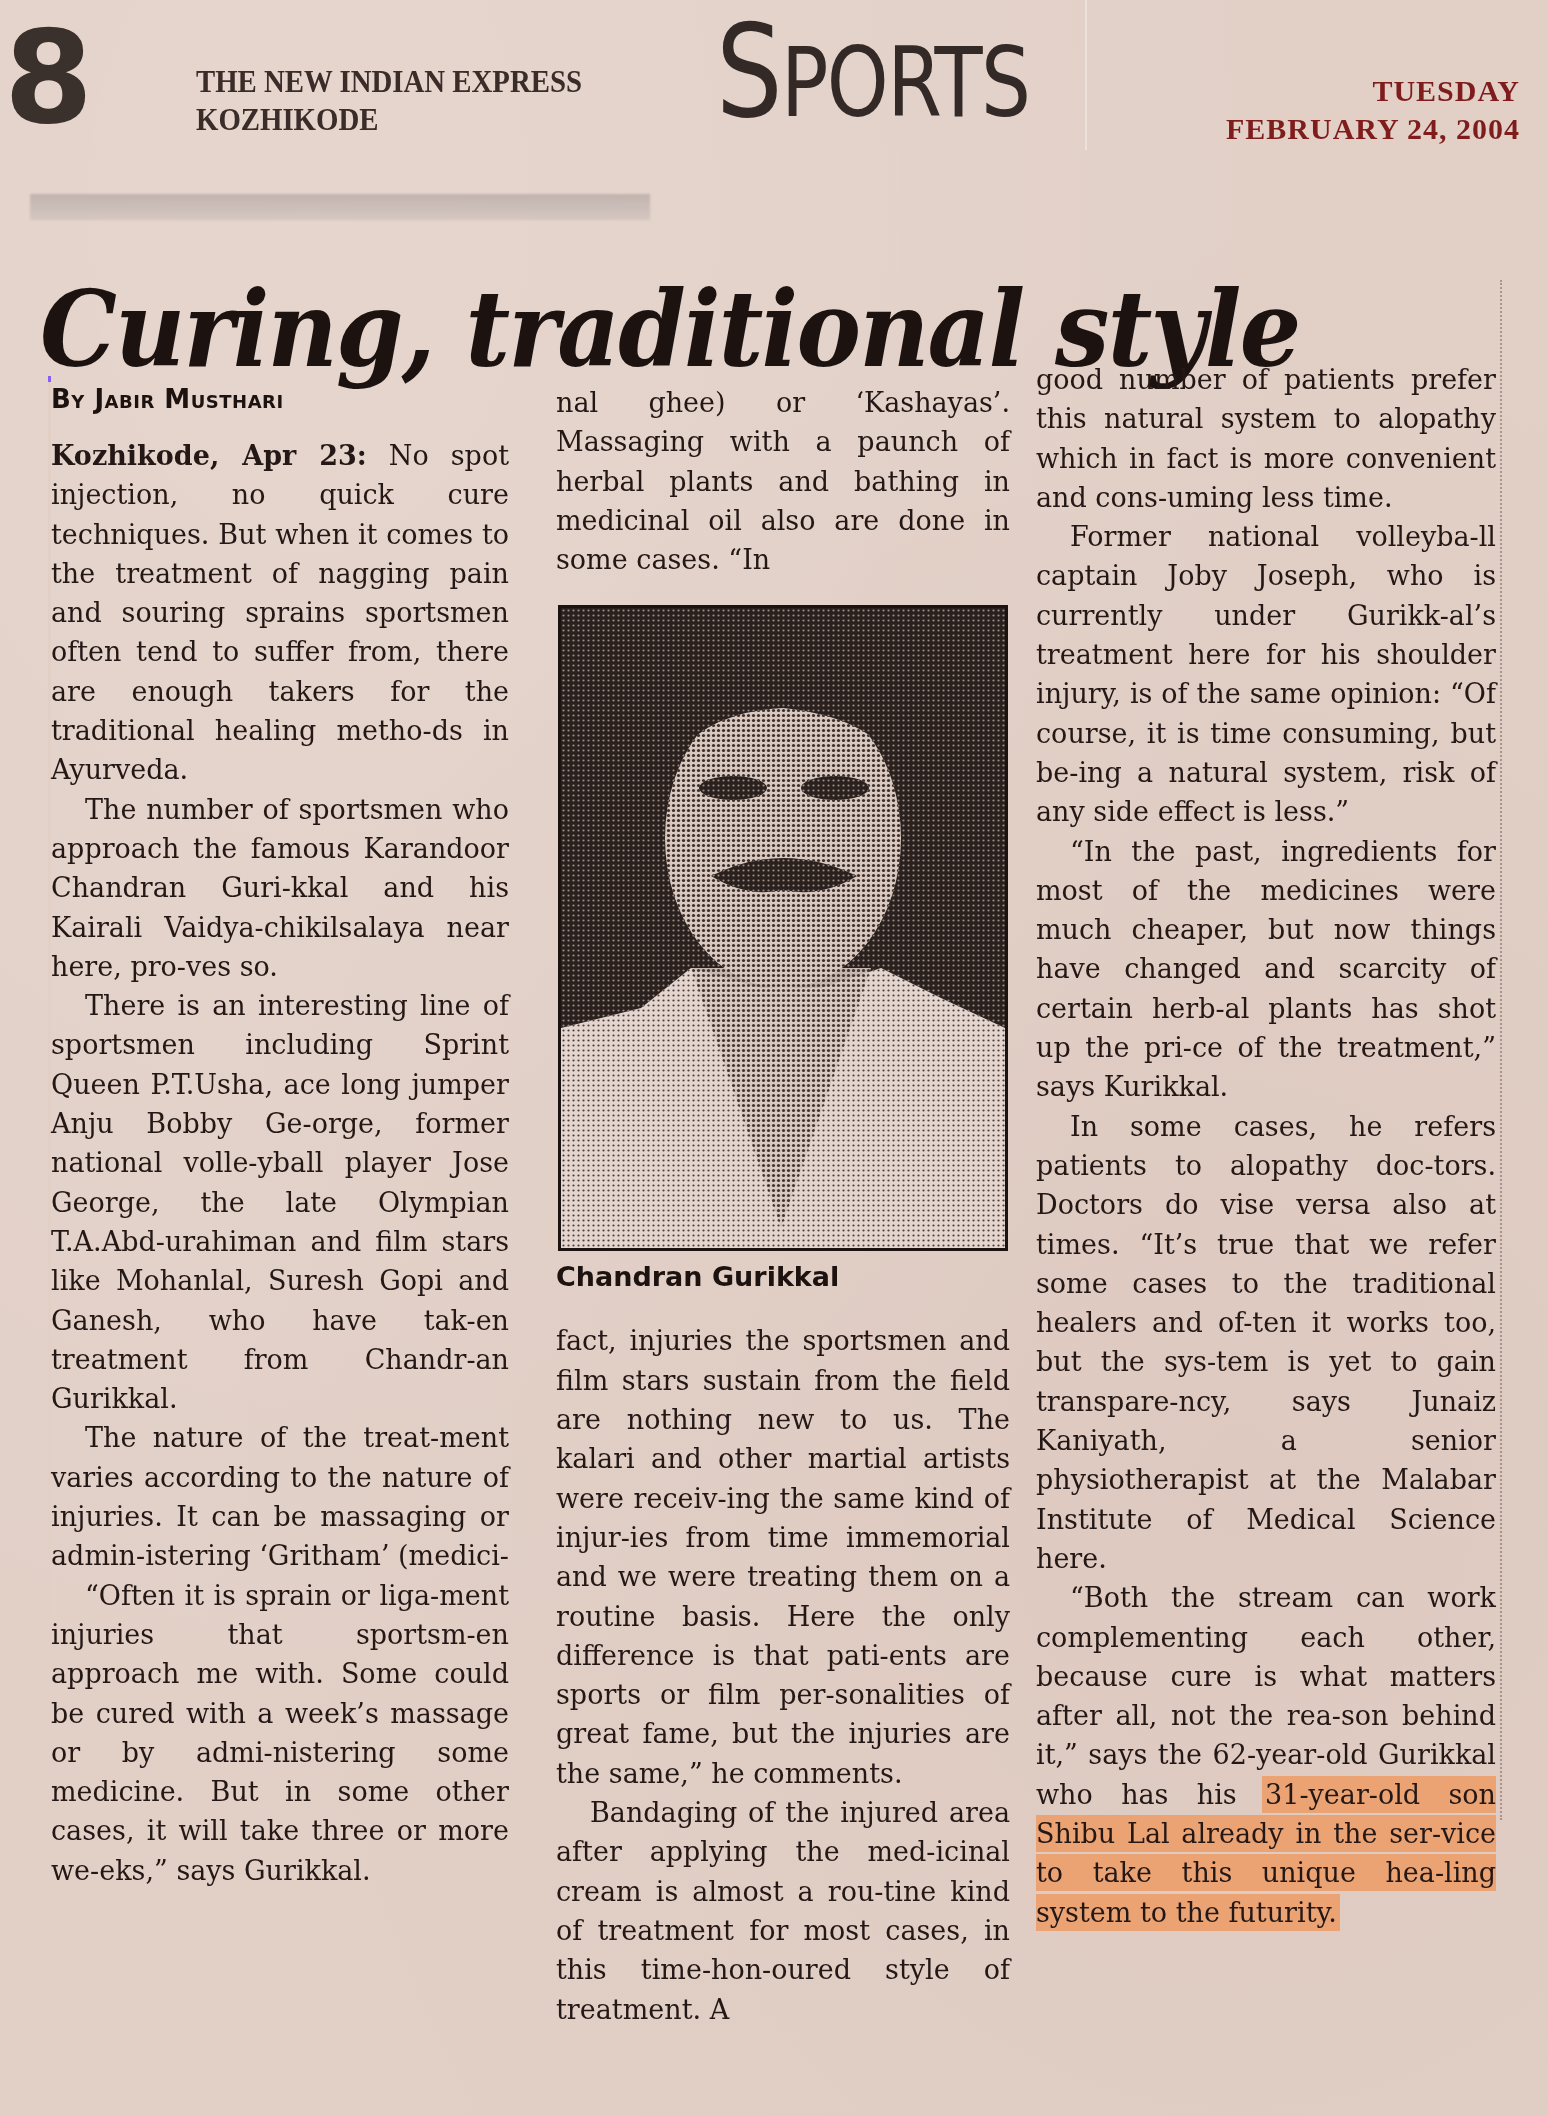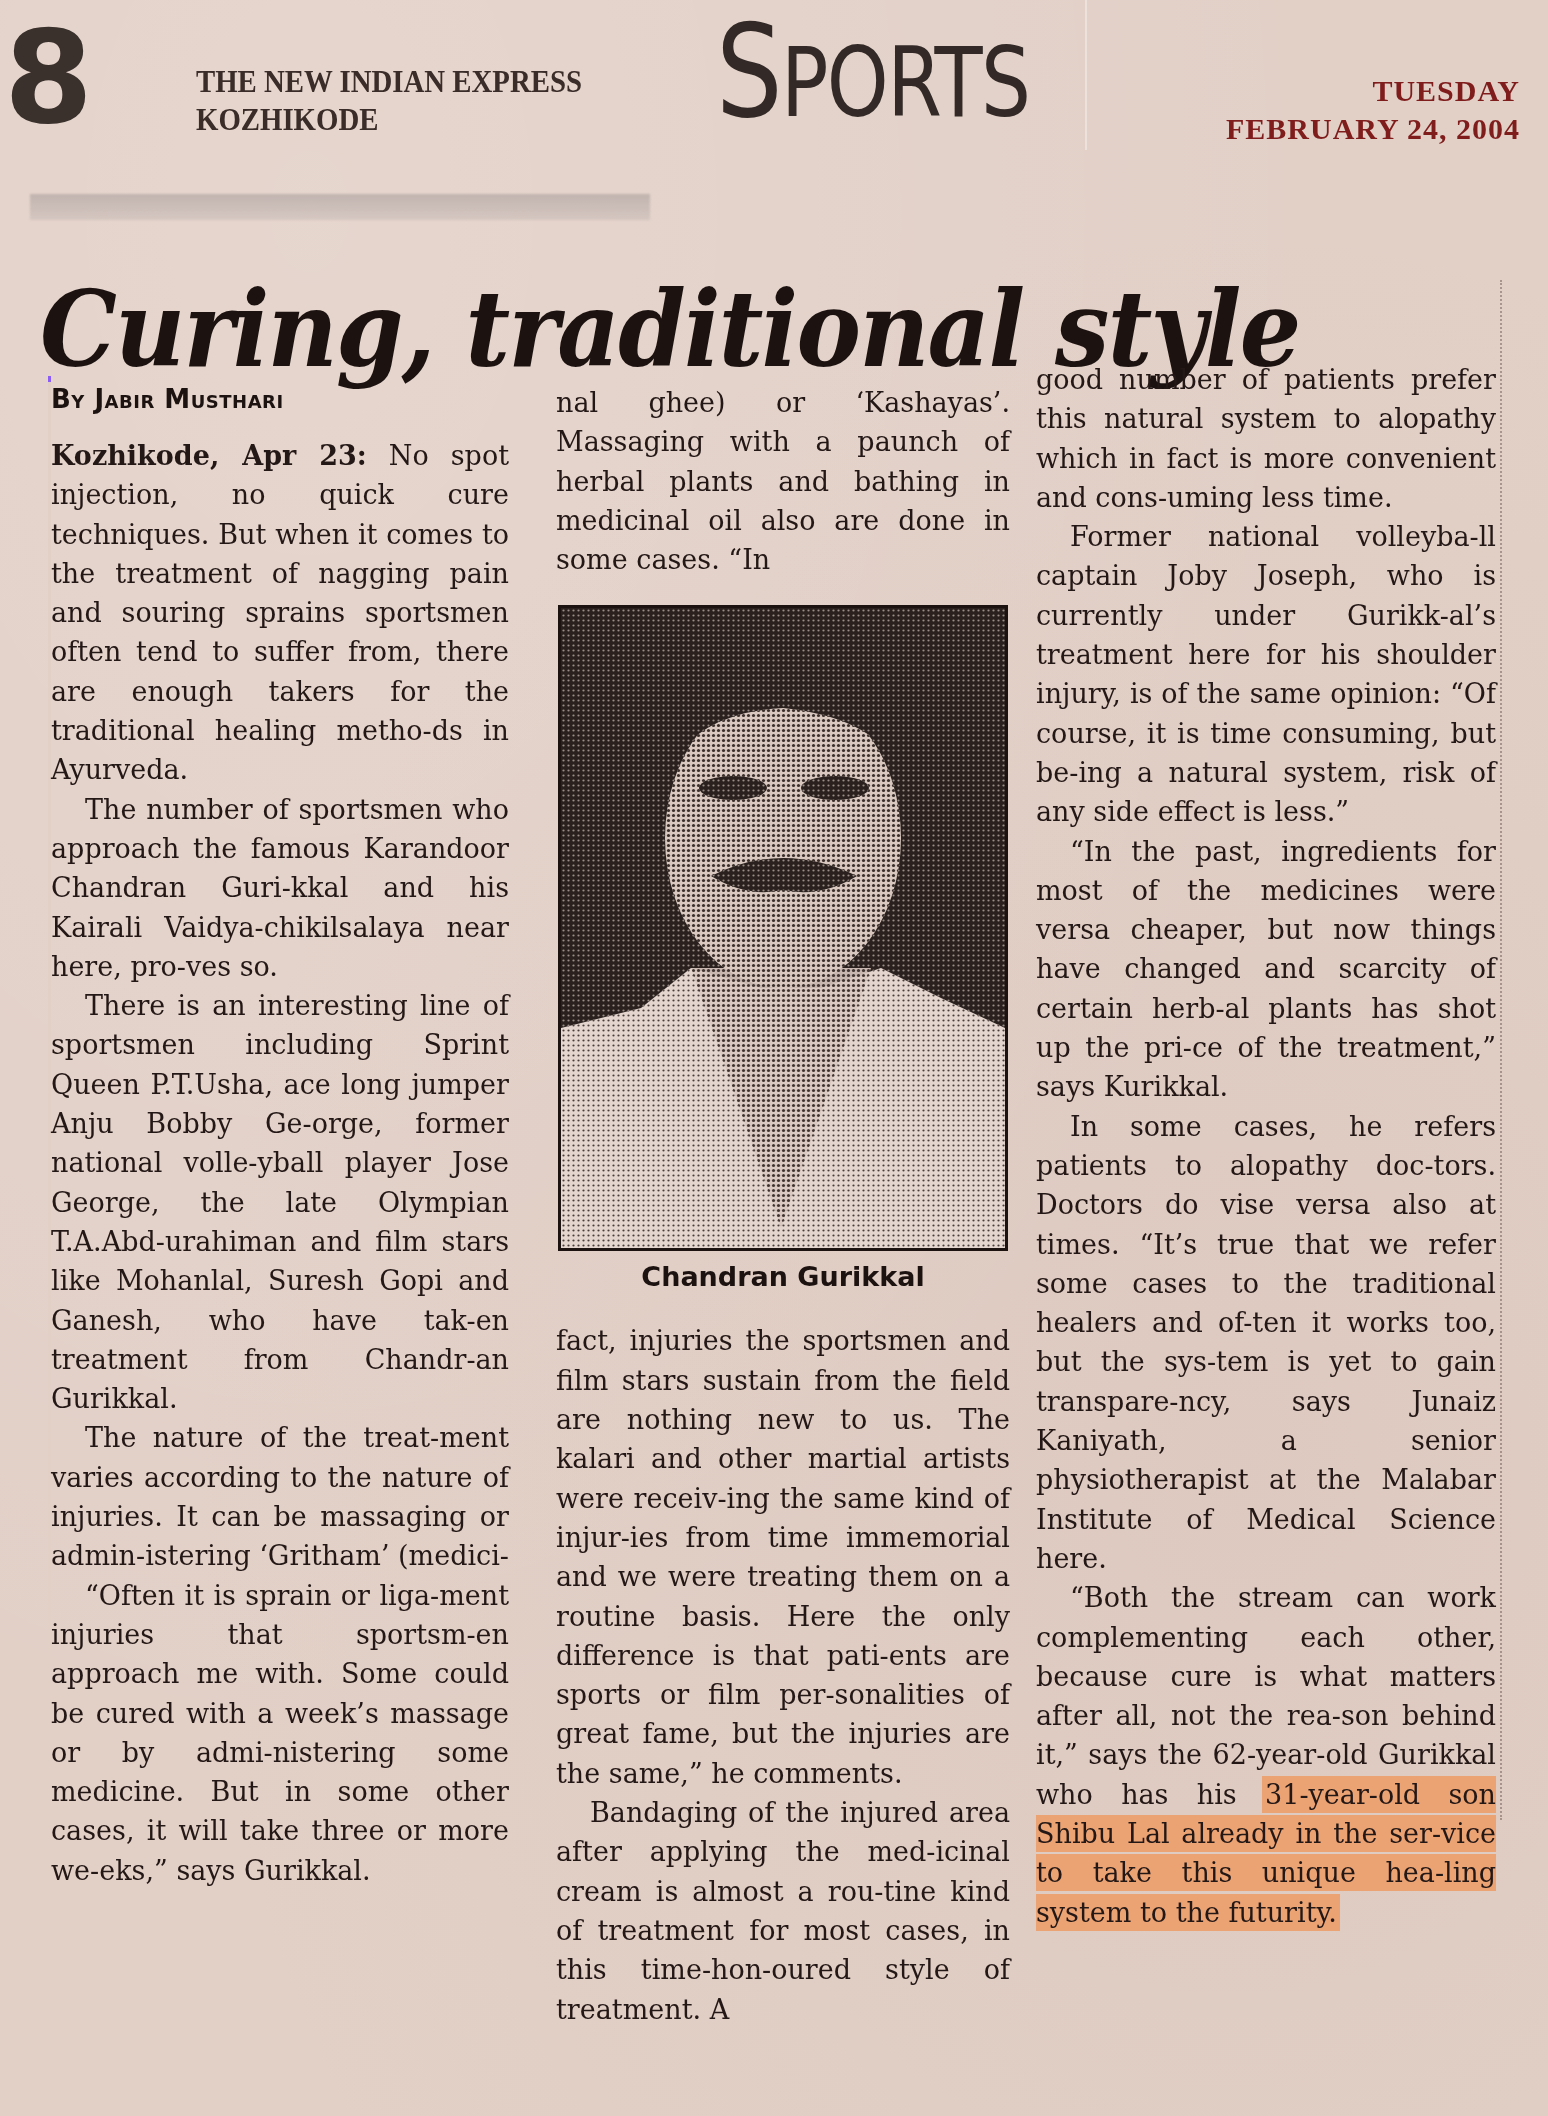--- a/index.html
+++ b/index.html
@@ -66,21 +66,21 @@
   }
   .dateline { font-weight: bold; }
   .photo-wrap { margin: 26px 0 0 0; }
   .photo {
     width: 444px; height: 640px; border: 3px solid #1c1210; margin-left: 2px;
     position: relative; overflow: hidden;
     background: #7a6e6a;
   }
   .photo svg { width: 100%; height: 100%; display: block; }
   .caption {
-    text-align: center; font-family: "DejaVu Sans", sans-serif; font-weight: bold;
+    text-align: left; font-family: "DejaVu Sans", sans-serif; font-weight: bold;
     font-size: 27px; line-height: 44px; margin: 4px 0 22px 0; color: #1c1210;
   }
   .highlight { background: rgba(240,150,90,0.75); box-shadow: 0 0 0 3px rgba(240,150,90,0.75); }
   .right-edge {
     position: absolute; left: 1500px; top: 280px; width: 0; height: 1540px;
     border-left: 2px dotted rgba(60,40,38,0.35);
   }
   .fold-line {
     position: absolute; left: 1085px; top: 0; width: 2px; height: 150px;
     background: rgba(255,255,255,0.35);
@@ -151,16 +151,16 @@
     </div>
     <div class="caption">Chandran Gurikkal</div>
   </div>
   <p class="first">fact, injuries the sportsmen and film stars sustain from the field are nothing new to us. The kalari and other martial artists were receiv-ing the same kind of injur-ies from time immemorial and we were treating them on a routine basis. Here the only difference is that pati-ents are sports or film per-sonalities of great fame, but the injuries are the same,” he comments.</p>
   <p>Bandaging of the injured area after applying the med-icinal cream is almost a rou-tine kind of treatment for most cases, in this time-hon-oured style of treatment. A</p>
 </div>
 
 <div class="col" id="col3">
   <p class="first">good number of patients prefer this natural system to alopathy which in fact is more convenient and cons-uming less time.</p>
   <p>Former national volleyba-ll captain Joby Joseph, who is currently under Gurikk-al’s treatment here for his shoulder injury, is of the same opinion: “Of course, it is time consuming, but be-ing a natural system, risk of any side effect is less.”</p>
-  <p>“In the past, ingredients for most of the medicines were versa cheaper, but now things have changed and scarcity of certain herb-al plants has shot up the pri-ce of the treatment,” says Kurikkal.</p>
+  <p>“In the past, ingredients for most of the medicines were much cheaper, but now things have changed and scarcity of certain herb-al plants has shot up the pri-ce of the treatment,” says Kurikkal.</p>
   <p>In some cases, he refers patients to alopathy doc-tors. Doctors do vise versa also at times. “It’s true that we refer some cases to the traditional healers and of-ten it works too, but the sys-tem is yet to gain transpare-ncy, says Junaiz Kaniyath, a senior physiotherapist at the Malabar Institute of Medical Science here.</p>
   <p><span>“Both the stream can work complementing each other, because cure is what matters after all, not the rea-son behind it,” says the 62-year-old Gurikkal who has his </span><span class="highlight">31-year-old son Shibu Lal already in the ser-vice to take this unique hea-ling system to the futurity.</span></p>
 </div>
 
 </body></html>

